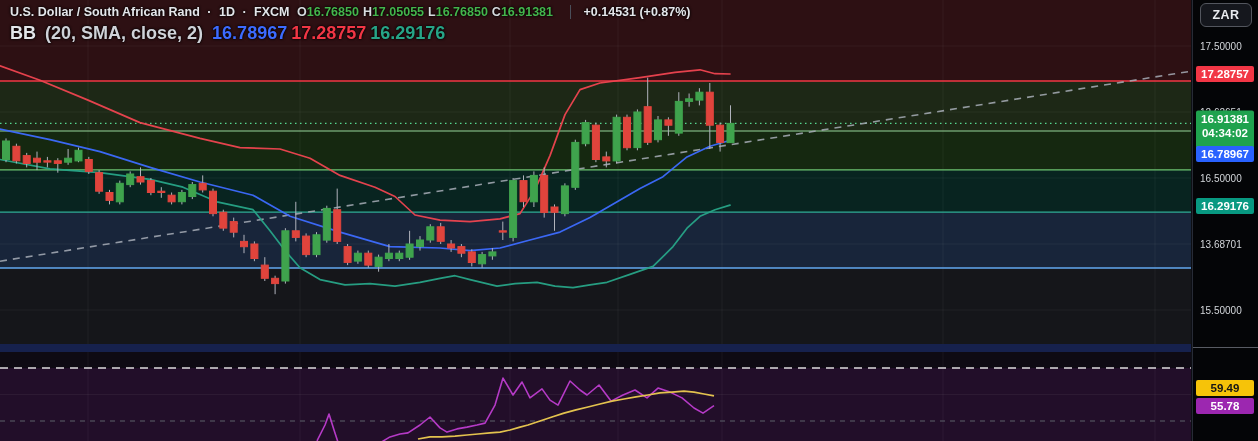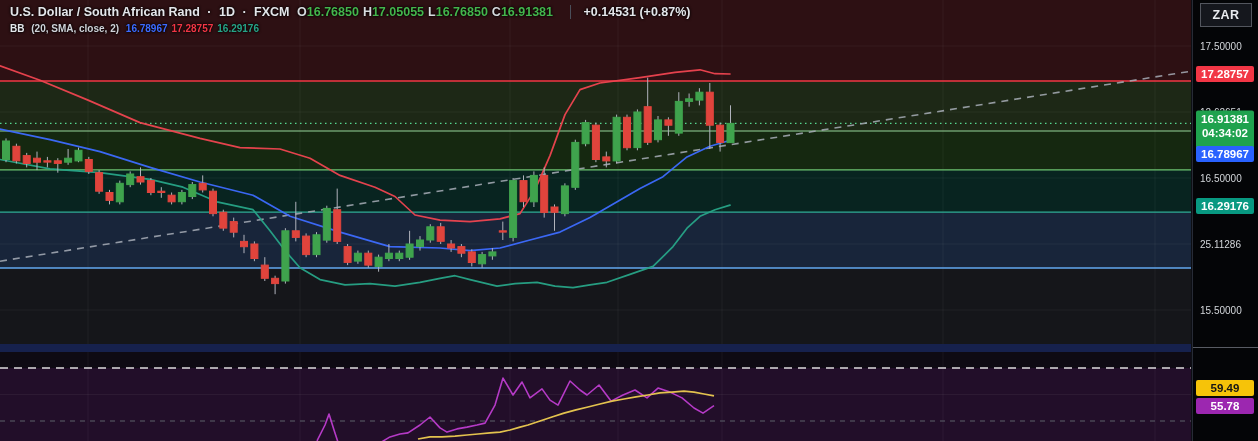--- a/index.html
+++ b/index.html
@@ -3,35 +3,35 @@
 <meta charset="utf-8">
 <style>
   html,body{margin:0;padding:0;background:#000;}
   #app{position:relative;width:1258px;height:441px;background:#0d0f14;overflow:hidden;
        font-family:"Liberation Sans",sans-serif;-webkit-font-smoothing:antialiased;}
   #chart-svg{position:absolute;left:0;top:0;z-index:1;display:block;}
   
   .legend{position:absolute;z-index:6;white-space:nowrap;color:#e4e6ea;
           text-shadow:0 0 3px rgba(0,0,0,.95),0 0 2px rgba(0,0,0,.9);}
   #legend-row1{left:10px;top:5px;font-size:12.5px;font-weight:700;}
-  #legend-row2{left:10px;top:23px;font-size:10px;font-weight:600;}
+  #legend-row2{left:10px;top:23px;font-size:18px;font-weight:600;}
   #legend-rsi{left:10px;top:360px;font-size:12.3px;font-weight:600;}
   .legend span{margin-right:4px;}
   .ohlc-label{color:#d7dade;font-weight:600;margin-right:0 !important;}
   .chg{border-left:1px solid #4a4e59;padding-left:13px;margin-left:5px;}
   
   #price-axis{position:absolute;left:1192px;top:0;width:66px;height:441px;background:#040507;
               border-left:1px solid #272b36;z-index:5;}
   .tick{position:absolute;left:7px;transform:translateY(-50%);font-size:10px;color:#d3d6da;}
   .axis-badge{position:absolute;left:3px;width:58px;transform:translateY(-50%);border-radius:2px;
               text-align:center;font-size:11.5px;font-weight:700;line-height:16px;z-index:6;}
   .axis-badge .sub{display:block;font-weight:600;line-height:13px;padding-bottom:10px;}
   #currency-btn{position:absolute;left:7px;top:3px;width:50px;height:22px;line-height:22px;
                 text-align:center;color:#e8eaee;font-size:12.5px;font-weight:700;background:#15171d;
-                border:1px solid #53565e;border-radius:0;letter-spacing:.5px;cursor:pointer;}
+                border:1px solid #53565e;border-radius:6px;letter-spacing:.5px;cursor:pointer;}
   .sep-axis{position:absolute;left:0;top:347px;width:66px;height:1px;background:#585b63;}
 </style>
 </head>
 <body>
 
 <div id="app">
 
   <div id="chart-svg"><svg width="1191" height="441" viewBox="0 0 1191 441" xmlns="http://www.w3.org/2000/svg">
         <defs>
           <clipPath id="clip-main">
@@ -255,21 +255,21 @@
     <span id="bb-values"><span style="color:#3d6bff;">16.78967</span><span style="color:#f23645;">17.28757</span><span style="color:#27a487;">16.29176</span></span>
   </div>
 
 
   <div id="price-axis">
     <div id="currency-btn">ZAR</div>
     <div class="sep-axis"></div>
   <div class="tick" style="top:46.0px;">17.50000</div>
       <div class="tick" style="top:112.0px;">12.62651</div>
       <div class="tick" style="top:178.0px;">16.50000</div>
-      <div class="tick" style="top:244.0px;">25.11286</div>
+      <div class="tick" style="top:244.0px;">13.68701</div>
       <div class="tick" style="top:310.0px;">15.50000</div>
       <div class="axis-badge" style="top:74.0px;background:#f23645;color:#ffffff;">17.28757</div>
       <div class="axis-badge" style="top:130.4px;background:#1fa24e;color:#ffffff;">16.91381<span class="sub">04:34:02</span></div>
       <div class="axis-badge" style="top:153.8px;background:#2962ff;color:#ffffff;">16.78967</div>
       <div class="axis-badge" style="top:205.5px;background:#089981;color:#ffffff;">16.29176</div>
       <div class="axis-badge" style="top:387.9px;background:#f6c309;color:#161616;">59.49</div>
       <div class="axis-badge" style="top:405.7px;background:#9c27b0;color:#ffffff;">55.78</div>
     </div>
 
 </div>

